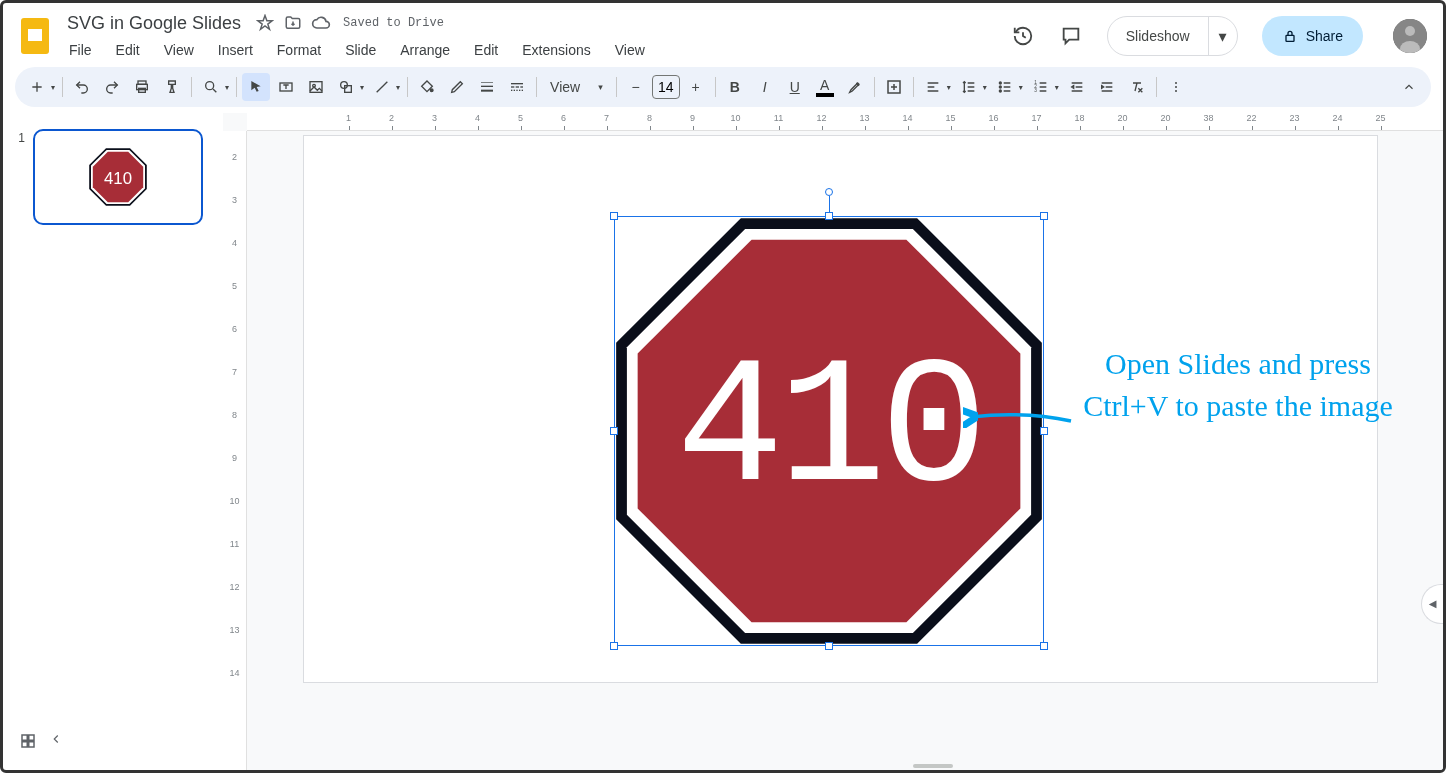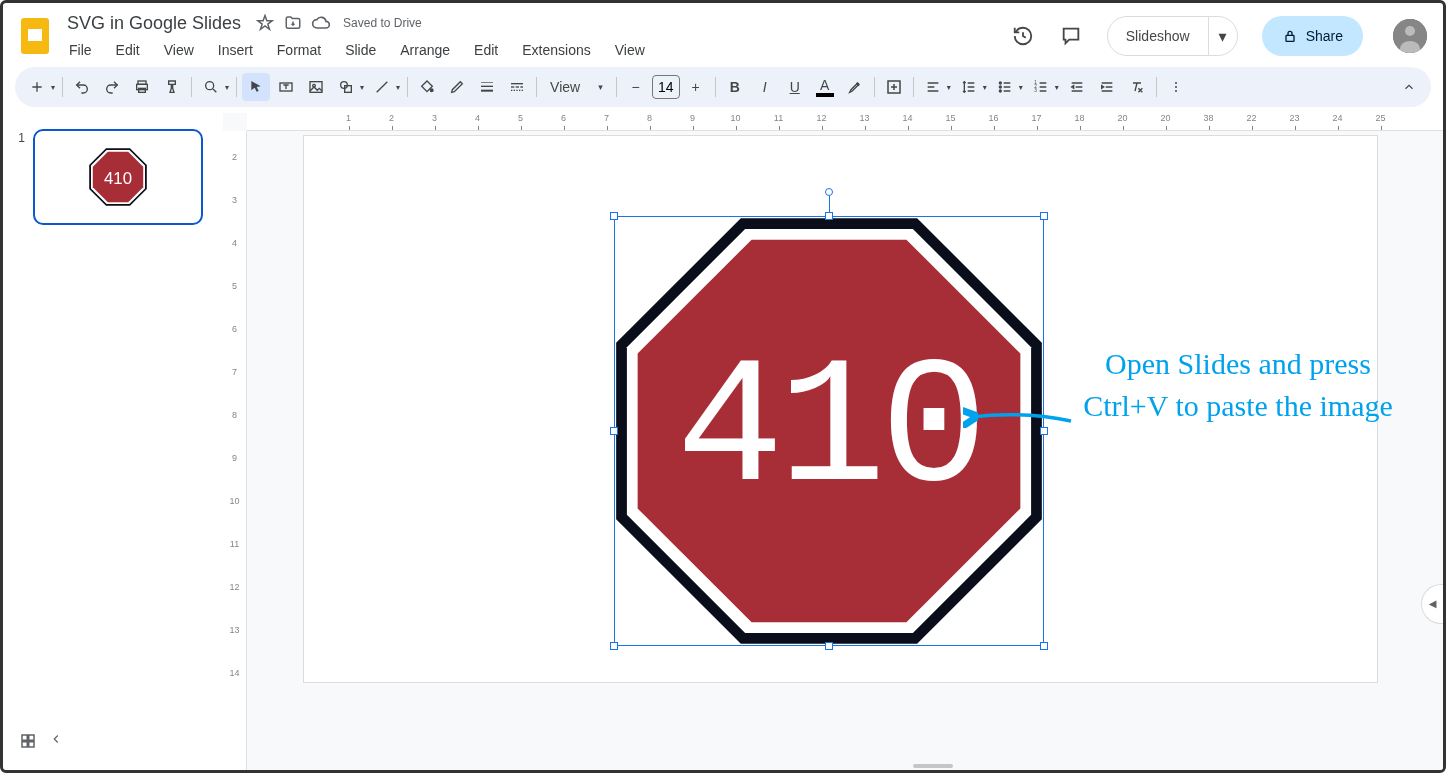--- a/index.html
+++ b/index.html
@@ -5,21 +5,21 @@
 * { margin: 0; padding: 0; box-sizing: border-box; font-family: "Google Sans", Arial, sans-serif; }
 body { background: #fff; width: 1446px; height: 773px; overflow: hidden; position: relative; border: 3px solid #333; border-radius: 6px; }
 
 
 .titlebar { display: flex; align-items: center; padding: 8px 16px 0 14px; height: 58px; }
 .logo { width: 36px; height: 36px; display: flex; align-items: center; justify-content: center; margin-right: 8px; }
 .title-area { flex: 1; display: flex; flex-direction: column; }
 .title-row { display: flex; align-items: center; gap: 8px; }
 .doc-title { font-size: 18px; color: #3c4043; padding: 2px 6px; border-radius: 4px; }
 .title-icon { width: 20px; height: 20px; color: #5f6368; display:flex; align-items:center; justify-content:center; }
-.save-status { font-size: 12px; color: #5f6368; display: flex; align-items: center; gap: 4px; margin-left: 4px;}
+.save-status { font-size: 12px; color: #5f6368; display: flex; align-items: center; gap: 4px; margin-left: 4px; font-family: Liberation Mono, monospace;}
 .menubar { display: flex; gap: 8px; margin-top: 2px; }
 .menu-item { font-size: 14px; color: #3c4043; padding: 4px 8px; border-radius: 4px; cursor: pointer; }
 .titlebar-right { display: flex; align-items: center; gap: 24px; }
 .header-icon { width: 24px; height: 24px; color: #5f6368; display:flex; align-items:center; justify-content:center; cursor:pointer; }
 .slideshow-btn { display: flex; align-items: center; border: 1px solid #dadce0; border-radius: 40px; overflow: hidden; height: 40px; }
 .slideshow-btn .main { padding: 0 18px; font-size: 14px; font-weight: 500; color: #444746; border-right: 1px solid #dadce0; height: 100%; display:flex; align-items:center; }
 .slideshow-btn .drop { padding: 0 10px; height: 100%; display:flex; align-items:center; color:#444746; }
 .share-btn { background: #c2e7ff; border-radius: 40px; height: 40px; display: flex; align-items: center; padding: 0 20px; gap: 8px; font-size: 14px; font-weight: 500; color: #001d35; cursor:pointer; }
 .avatar { width: 34px; height: 34px; border-radius: 50%; background: #666 center/cover; overflow: hidden; margin-left: 6px; }
 

